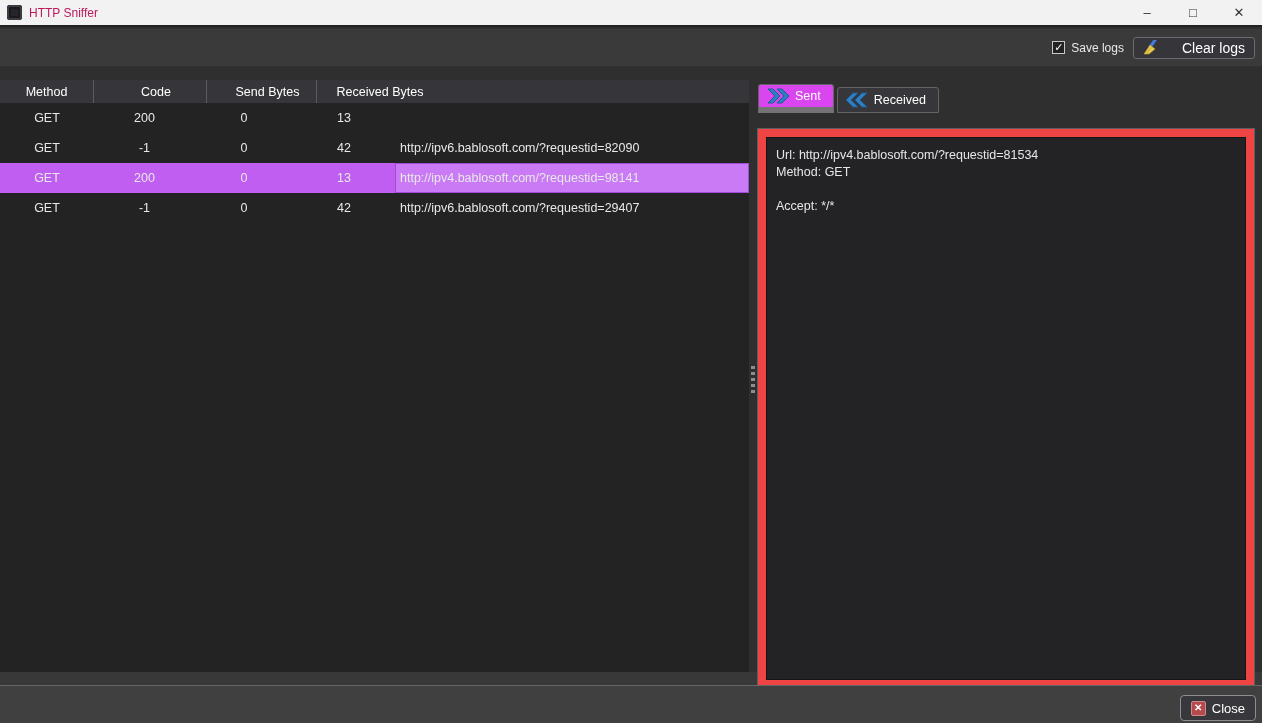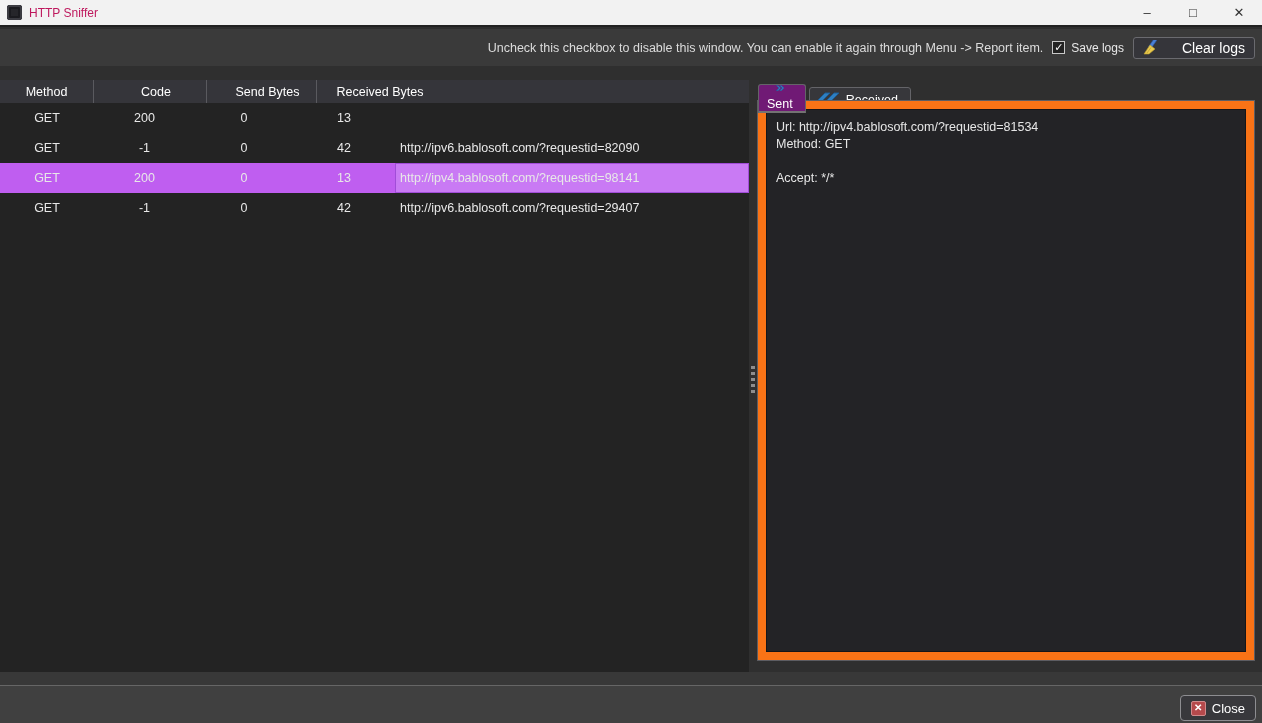--- a/index.html
+++ b/index.html
@@ -91,27 +91,27 @@
   
   .tabs {
     position:absolute; left:758px; top:84px; height:29px;
     display:flex; align-items:flex-end; gap:3px;
   }
   .tab {
     display:inline-flex; align-items:center; gap:6px;
     padding:0 12px 0 8px; color:#fff; font-size:12.5px;
     border:1px solid #646468; border-radius:3px 3px 0 0;
   }
-  .tab.active { height:29px; background:#701a75; border-bottom:2px solid #737373; z-index:3;flex-direction:column; }
+  .tab.active { height:29px; background:#d946ef; border-bottom:6px solid #737373; z-index:3; }
   .tab.inactive { height:26px; background:#37373b;justify-content:space-between; }
   .chevron-icon { display:block; }
 
   .panel {
-    position:absolute; left:757px; top:100px; width:498px; height:561px;
-    background:#f97316; border:1px solid #5d5d62;
+    position:absolute; left:757px; top:128px; width:498px; height:561px;
+    background:#ef4444; border:1px solid #5d5d62;
   }
   .content-box {
     position:absolute; left:8px; top:8px; right:8px; bottom:8px;
     background:#232326; border:1px solid #151518;
     padding:9px; color:#e6e6e6; font-size:12.5px; line-height:17px;
     white-space:pre; overflow:hidden;
   }
 
   
   .footer {
@@ -138,21 +138,20 @@
   <div class="app-icon"></div>
   <div class="title-text">HTTP Sniffer</div>
   <div class="win-controls">
     <div class="win-btn">–</div>
     <div class="win-btn">□</div>
     <div class="win-btn">✕</div>
   </div>
 </div>
 
 <div class="toolbar">
-  <span class="notice">Uncheck this checkbox to disable this window. You can enable it again through Menu -&gt; Report item.</span>
   <span class="save-logs">
     <span class="checkbox">✓</span>
     <span>Save logs</span>
   </span>
   <button class="btn">
     <svg class="broom" width="16" height="15" viewBox="0 0 16 15">
       <rect x="8.5" y="-2" width="3" height="11" rx="1" transform="rotate(35 10 3)" fill="#4a7fd4" stroke="#2c5aa8" stroke-width="0.6"></rect>
       <polygon points="1,14 7,5 12,9 6,14" fill="#e9c94e" stroke="#b89a2e" stroke-width="0.6"></polygon>
       <line x1="4" y1="13" x2="8" y2="7.5" stroke="#b89a2e" stroke-width="0.7"></line>
     </svg>

